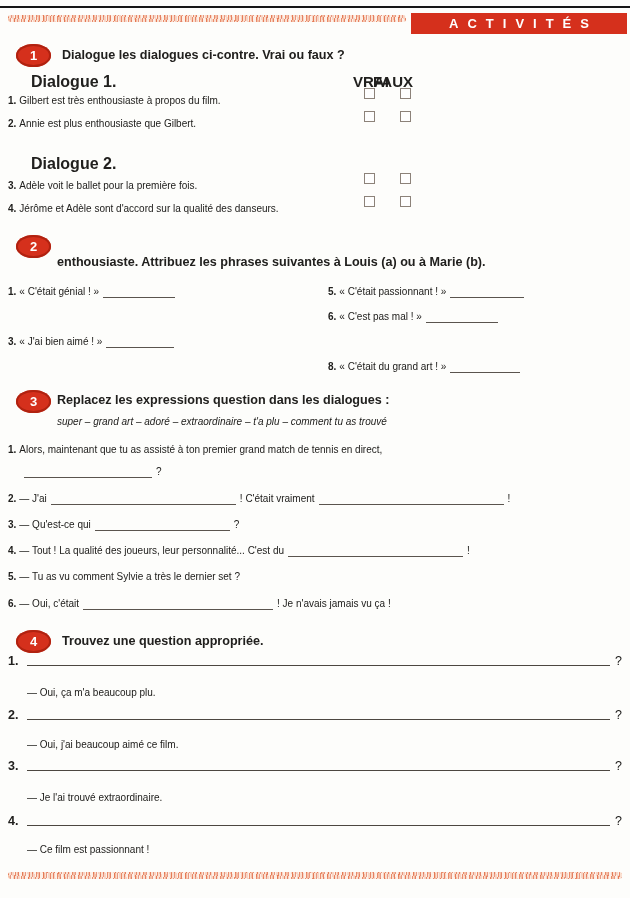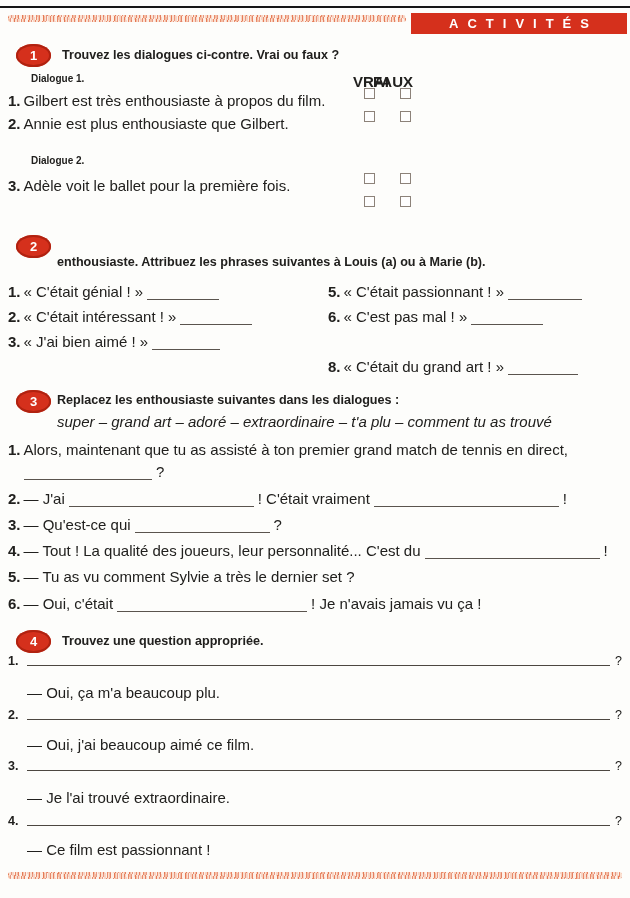--- a/index.html
+++ b/index.html
@@ -31,23 +31,23 @@
     text-align:center;letter-spacing:9px;text-indent:9px;
   }
   
   .badge{
     width:35px;height:23px;border-radius:50%;
     background:#d5301c;box-shadow:inset 0 0 0 2px #b02210;
     color:#fff;font-weight:bold;font-size:13px;
     display:flex;align-items:center;justify-content:center;
   }
   .instr{font-weight:bold;font-size:12.6px;line-height:17px;}
-  .txt{font-size:15px;line-height:16px;}
+  .txt{font-size:10px;line-height:16px;}
   .n{font-weight:bold;margin-right:3px;}
-  .sublabel{font-weight:bold;font-size:10px;}
+  .sublabel{font-weight:bold;font-size:16px;}
   .colhead{font-weight:bold;font-size:15px;}
   
   .cb{
     position:absolute;width:11px;height:11px;
     border:1px solid #8c8279;background:#fefefe;box-sizing:border-box;
   }
   
   .blank{
     display:inline-block;border-bottom:1px solid #5a544e;
     height:12px;vertical-align:-3px;margin:0 4px;
@@ -63,21 +63,21 @@
 
 <div id="page">
 
   <div class="abs top-edge"></div>
   <div class="abs band band-top"></div>
   <div class="abs activities">ACTIVITÉS</div>
 
   <div class="abs badge" style="left:16px;top:38px;">
     <span>1</span>
   </div>
-  <div class="abs instr" style="left:62px;top:41px;">Trouvez les dialogues ci-contre. Vrai ou faux ?</div>
+  <div class="abs instr" style="left:62px;top:41px;">Dialogue les dialogues ci-contre. Vrai ou faux ?</div>
 
   <div class="abs sublabel" style="left:31px;top:67px;">Dialogue 1.</div>
   <div class="abs colhead" style="left:353px;top:67px;">VRAI</div>
   <div class="abs colhead" style="left:373px;top:67px;text-align:right;">FAUX</div>
 
   <div class="abs txt" style="left:8px;top:87px;">
     <span class="n">1.</span><span>Gilbert est très enthousiaste à propos du film.</span>
   </div>
   <span class="cb" style="left:364px;top:88px;"></span>
   <span class="cb" style="left:400px;top:88px;"></span>
@@ -89,55 +89,55 @@
   <span class="cb" style="left:400px;top:111px;"></span>
 
   <div class="abs sublabel" style="left:31px;top:149px;">Dialogue 2.</div>
 
   <div class="abs txt" style="left:8px;top:172px;">
     <span class="n">3.</span><span>Adèle voit le ballet pour la première fois.</span>
   </div>
   <span class="cb" style="left:364px;top:173px;"></span>
   <span class="cb" style="left:400px;top:173px;"></span>
 
+  <div class="abs txt" style="left:8px;top:195px;">
+    <span class="n">4.</span><span>Jérôme et Adèle sont d'accord sur la qualité des danseurs.</span>
+  </div>
   <span class="cb" style="left:364px;top:196px;"></span>
   <span class="cb" style="left:400px;top:196px;"></span>
 
   <div class="abs badge" style="left:16px;top:229px;">
     <span>2</span>
   </div>
   <div class="abs instr" style="left:57px;top:231px;width:545px;">
     <br>
     <span>enthousiaste. Attribuez les phrases suivantes à Louis (a) ou à Marie (b).</span>
   </div>
 
   <div class="abs txt" style="left:8px;top:278px;">
     <span class="n">1.</span><span>« C'était génial ! »</span><span class="blank" style="width:72px;"></span>
   </div>
-  <div class="abs txt" style="left:8px;top:303px;">
-    <span class="n">2.</span><span>« C'était intéressant ! »</span><span class="blank" style="width:72px;"></span>
-  </div>
   <div class="abs txt" style="left:8px;top:328px;">
     <span class="n">3.</span><span>« J'ai bien aimé ! »</span><span class="blank" style="width:68px;"></span>
   </div>
 
   <div class="abs txt" style="left:328px;top:278px;">
     <span class="n">5.</span><span>« C'était passionnant ! »</span><span class="blank" style="width:74px;"></span>
   </div>
   <div class="abs txt" style="left:328px;top:303px;">
     <span class="n">6.</span><span>« C'est pas mal ! »</span><span class="blank" style="width:72px;"></span>
   </div>
   <div class="abs txt" style="left:328px;top:353px;">
     <span class="n">8.</span><span>« C'était du grand art ! »</span><span class="blank" style="width:70px;"></span>
   </div>
 
   <div class="abs badge" style="left:16px;top:384px;">
     <span>3</span>
   </div>
-  <div class="abs instr" style="left:57px;top:386px;">Replacez les enthousiaste suivantes dans les dialogues :</div>
+  <div class="abs instr" style="left:57px;top:386px;">Replacez les expressions question dans les dialogues :</div>
   <div class="abs txt italic" style="left:57px;top:408px;">super – grand art – adoré – extraordinaire – t'a plu – comment tu as trouvé</div>
 
   <div class="abs txt" style="left:8px;top:436px;">
     <span class="n">1.</span><span>Alors, maintenant que tu as assisté à ton premier grand match de tennis en direct,</span>
   </div>
   <div class="abs txt" style="left:24px;top:458px;">
     <span class="blank" style="width:128px;margin-left:0;"></span><span>?</span>
   </div>
 
   <div class="abs txt" style="left:8px;top:485px;">

